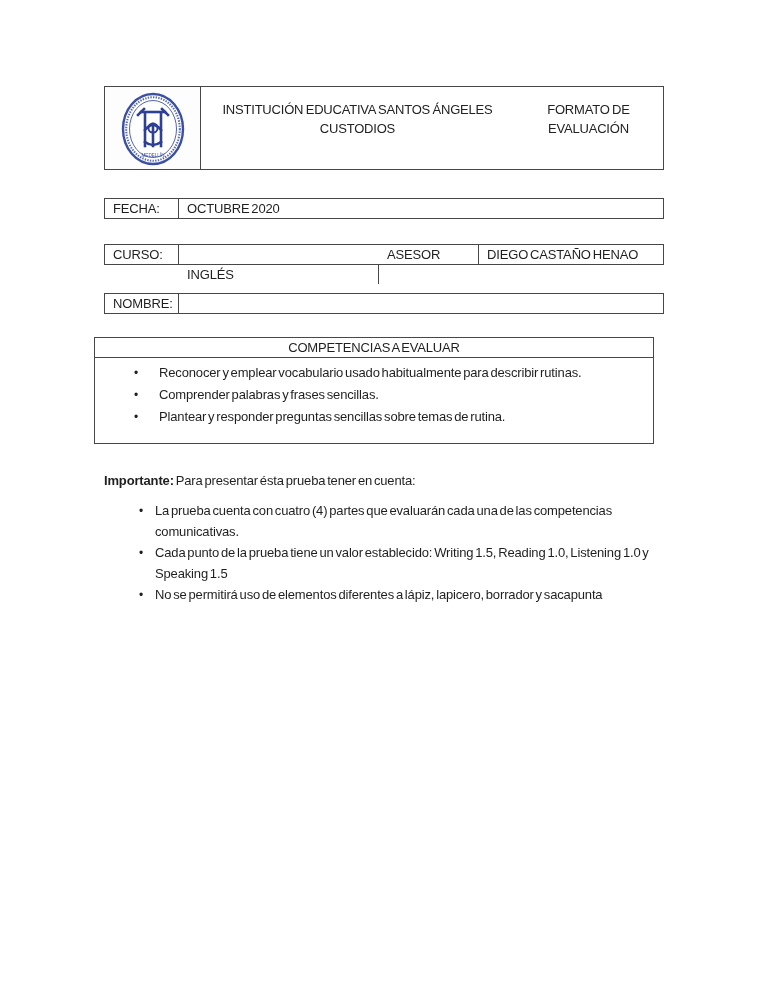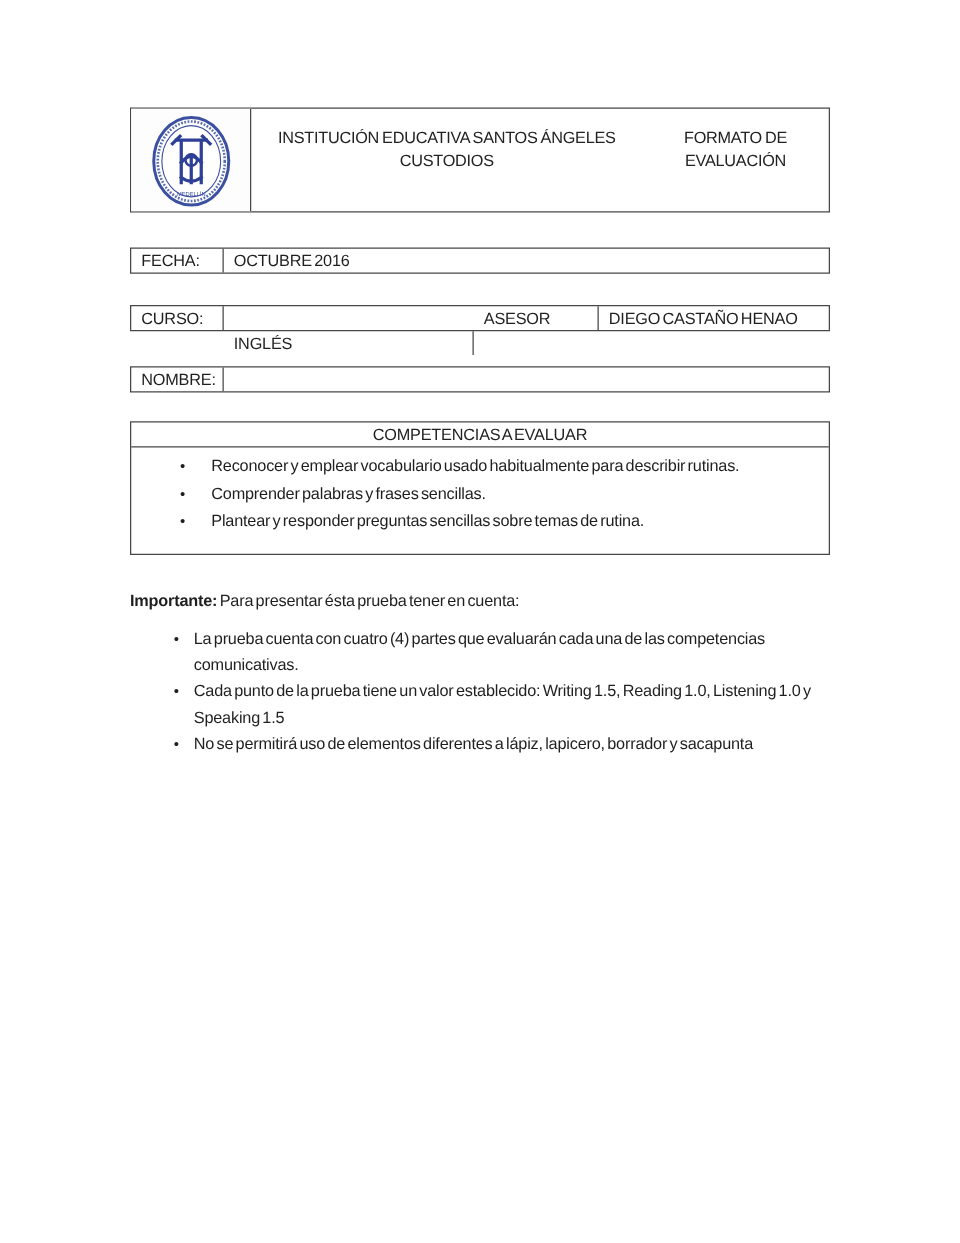--- a/index.html
+++ b/index.html
@@ -73,21 +73,21 @@
   .w-inglés { width: 200px; margin-top: 40px; }
   .w-asesor { width: 100px; }
   .cell.grow { flex: 1; }
 
   .t-fecha  { top: 198px; }
   .t-curso  { top: 244px; }
   .t-nombre { top: 293px; }
 
   
   .comp-table {
-    position: absolute; left: 104px; top: 337px;
+    position: absolute; left: 94px; top: 337px;
     width: 560px; height: 107px;
     border: 1px solid #474747;
     box-sizing: border-box;
     background: #fff;
   }
   .comp-header {
     height: 20px;
     border-bottom: 1px solid #474747;
     box-sizing: border-box;
     display: flex; align-items: center; justify-content: center;
@@ -156,21 +156,21 @@
       </div>
     </div>
     <div class="title-cell">
       <div class="title-line">INSTITUCIÓN EDUCATIVA SANTOS ÁNGELES CUSTODIOS</div>
       <div class="title-line">FORMATO DE EVALUACIÓN</div>
     </div>
   </div>
 
   <div class="field-table t-fecha doc-text">
     <div class="cell bordered w-label">FECHA:</div>
-    <div class="cell grow">OCTUBRE 2016</div>
+    <div class="cell grow">OCTUBRE 2020</div>
   </div>
 
   <div class="field-table t-curso doc-text">
     <div class="cell bordered w-label">CURSO:</div>
     <div class="cell bordered w-inglés">INGLÉS</div>
     <div class="cell bordered w-asesor">ASESOR</div>
     <div class="cell grow">DIEGO CASTAÑO HENAO</div>
   </div>
 
   <div class="field-table t-nombre doc-text">

